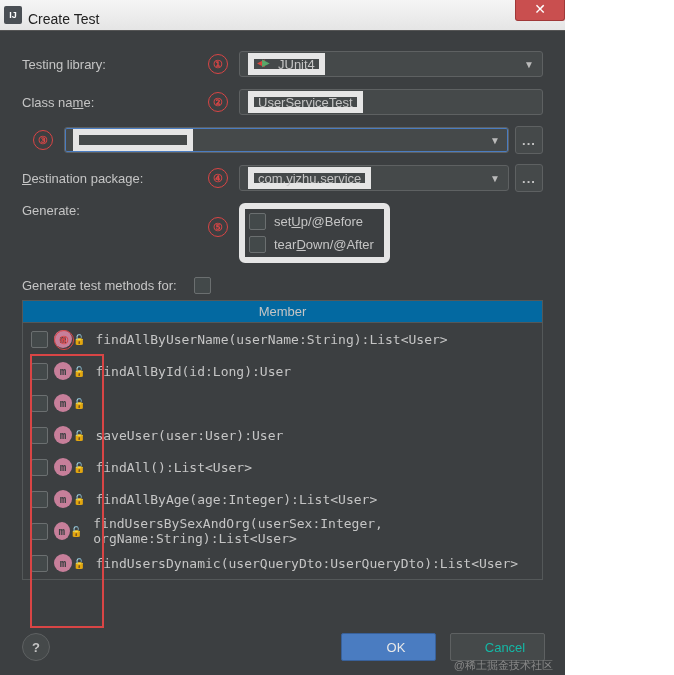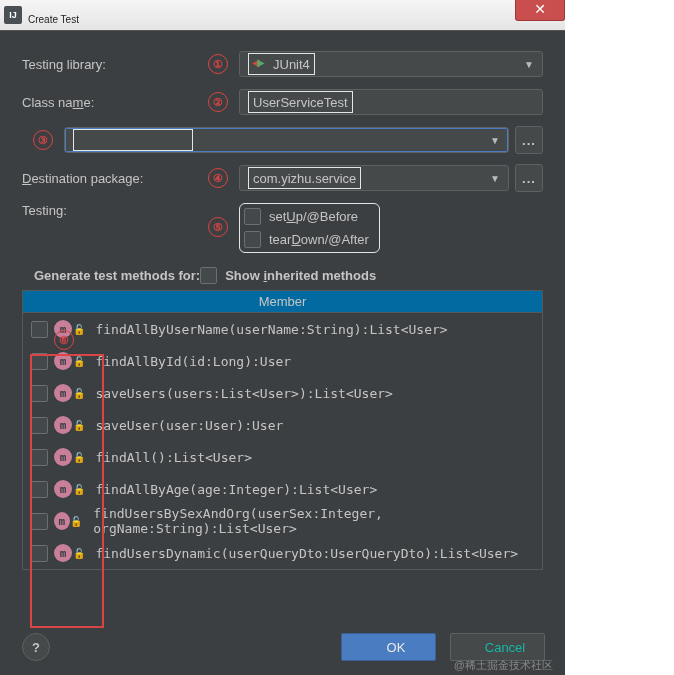--- a/index.html
+++ b/index.html
@@ -1,41 +1,41 @@
 <!DOCTYPE html>
 <html><head>
 <meta charset="utf-8">
 <style>
 body { margin:0; background:#fff; font-family:"Segoe UI", Arial, sans-serif; font-size:13px; }
 .window { width:565px; height:675px; background:#3c3f41; box-sizing:border-box; position:relative; }
 .titlebar { height:30px; background:linear-gradient(#f5f5f5,#e5e5e5); border-bottom:1px solid #555; display:flex; align-items:center; padding:0 4px; position:relative; }
 .titlebar .icon { width:18px; height:18px; background:#4a4f54; margin-right:6px; display:flex; align-items:center; justify-content:center; color:#fff; font-size:9px; font-weight:bold; border-radius:2px;}
-.title { color:#222; font-size:10px;margin-top:8px; }
+.title { color:#222; font-size:14px;margin-top:8px; }
 .close-btn { position:absolute; right:0; top:-2px; width:48px; height:22px; background:#c94f4f; border-radius:0 0 3px 3px; display:flex; align-items:center; justify-content:center; color:#fff; font-size:14px; border:1px solid #a03838; border-top:none;}
 .content { padding:20px 22px 10px 22px; color:#c5c5c5; }
 .row { display:flex; align-items:center; margin-bottom:12px; height:26px; }
 .row.tall { height:auto; align-items:flex-start; margin-bottom:14px;}
 .label { width:175px; color:#c5c5c5; flex-shrink:0; }
 .annot { width:42px; text-align:center; flex-shrink:0; }
 .circ { display:inline-block; width:18px; height:18px; border:1.5px solid #d94545; border-radius:50%; color:#d94545; font-size:11px; line-height:18px; text-align:center; font-weight:bold;}
 .field-area { flex:1; display:flex; align-items:center; gap:6px; }
 .dropdown { flex:1; height:26px; background:#45494a; border:1px solid #5e6162; border-radius:3px; display:flex; align-items:center; padding:0 8px; color:#c5c5c5; position:relative; box-sizing:border-box;}
 .dropdown.wide { }
 .arrow { margin-left:auto; font-size:10px; color:#bbb; }
-.redbox { border:1px solid #e5e5e5; padding:1px 4px; display:inline-flex; align-items:center; height:22px; box-sizing:border-box; gap:6px;justify-content:space-between;}
+.redbox { border:6px solid #e5e5e5; padding:1px 4px; display:inline-flex; align-items:center; height:22px; box-sizing:border-box; gap:6px;justify-content:space-between;}
 .browse { width:26px; height:26px; background:#45494a; border:1px solid #5e6162; border-radius:3px; display:flex; align-items:center; justify-content:center; color:#c5c5c5; font-weight:bold; letter-spacing:1px;}
 .junit-ico { display:inline-block; width:14px; height:14px; position:relative;}
 .junit-ico::before { content:'◀'; color:#d9453a; font-size:10px; position:absolute; left:-1px; top:0;}
 .junit-ico::after { content:'▶'; color:#59a869; font-size:10px; position:absolute; left:4px; top:0;}
 .chk-stack { display:flex; flex-direction:column; gap:4px; }
 .chk-stack .redbox { height:auto; padding:4px 10px 4px 4px; flex-direction:column; align-items:flex-start; gap:6px;border-radius:6px;}
 .chkline { display:flex; align-items:center; gap:8px; color:#c5c5c5;}
 .cbox { width:15px; height:15px; border:1px solid #6b6f70; background:#43494a; border-radius:2px; flex-shrink:0;}
 .u { text-decoration:underline; }
-.section-label { color:#c5c5c5; margin:4px 0 6px 12px; display:flex; align-items:center; gap:0;font-weight:bold;}
+.section-label { color:#c5c5c5; margin:4px 0 6px 0; display:flex; align-items:center; gap:17px;}
 .member-table { border:1px solid #545859; background:#3c3f41;}
 .member-header { background:#0369a1; color:#c5c5c5; text-align:center; font-size:13px; padding:3px 0; border-bottom:1px solid #545859;}
 .member-row { display:flex; align-items:center; height:32px; padding:0 8px; color:#c5c5c5; font-family:Menlo,Consolas,monospace; font-size:13px;}
 .member-row .cbox { margin-right:6px; }
 .m-icon { width:18px; height:18px; background:#c77f9a; border-radius:50%; display:flex; align-items:center; justify-content:center; color:#3c3f41; font-size:11px; font-weight:bold; margin-right:1px;}
 .lock-icon { font-size:10px; color:#6a9e5e; margin-right:10px; }
 .col-box { border:2px solid #d94545; position:absolute; left:30px; top:354px; width:70px; height:270px; pointer-events:none;}
 .annot6 { position:absolute; left:54px; top:330px; }
 .buttons { position:absolute; bottom:14px; right:20px; display:flex; gap:14px; align-items:center;}
 .btn { width:78px; height:26px; border-radius:2px; display:flex; align-items:center; justify-content:center; font-size:13px;padding-left:15px;}
@@ -110,21 +110,21 @@
             </span>
           <span class="arrow">▼</span>
         </div>
         <div class="browse">
             <span>...</span>
           </div>
       </div>
     </div>
 
     <div class="row tall">
-      <span class="label">Testing:</span>
+      <span class="label">Generate:</span>
       <span class="annot" style="margin-top:14px;"><span class="circ">⑤</span></span>
       <div class="field-area">
         <div class="chk-stack">
           <div class="redbox">
             <label class="chkline">
                 <span class="cbox"></span>
                 <span>set<span class="u">U</span>p/@Before</span>
               </label>
             <label class="chkline">
                 <span class="cbox"></span>
@@ -132,21 +132,20 @@
               </label>
           </div>
         </div>
       </div>
     </div>
 
     <div class="section-label">
       <span>Generate test methods for:</span>
       <label class="chkline">
           <span class="cbox"></span>
-          <span>Show <span class="u">i</span>nherited methods</span>
         </label>
     </div>
 
     <div class="member-table">
       <div class="member-header">Member</div>
       <div id="member-rows">
           <div class="member-row">
             <span class="cbox"></span>
             <span class="m-icon">m</span>
             <span class="lock-icon">🔓</span>
@@ -155,21 +154,20 @@
           <div class="member-row">
             <span class="cbox"></span>
             <span class="m-icon">m</span>
             <span class="lock-icon">🔓</span>
             <span>findAllById(id:Long):User</span>
           </div>
           <div class="member-row">
             <span class="cbox"></span>
             <span class="m-icon">m</span>
             <span class="lock-icon">🔓</span>
-            <span>saveUsers(users:List&lt;User&gt;):List&lt;User&gt;</span>
           </div>
           <div class="member-row">
             <span class="cbox"></span>
             <span class="m-icon">m</span>
             <span class="lock-icon">🔓</span>
             <span>saveUser(user:User):User</span>
           </div>
           <div class="member-row">
             <span class="cbox"></span>
             <span class="m-icon">m</span>

